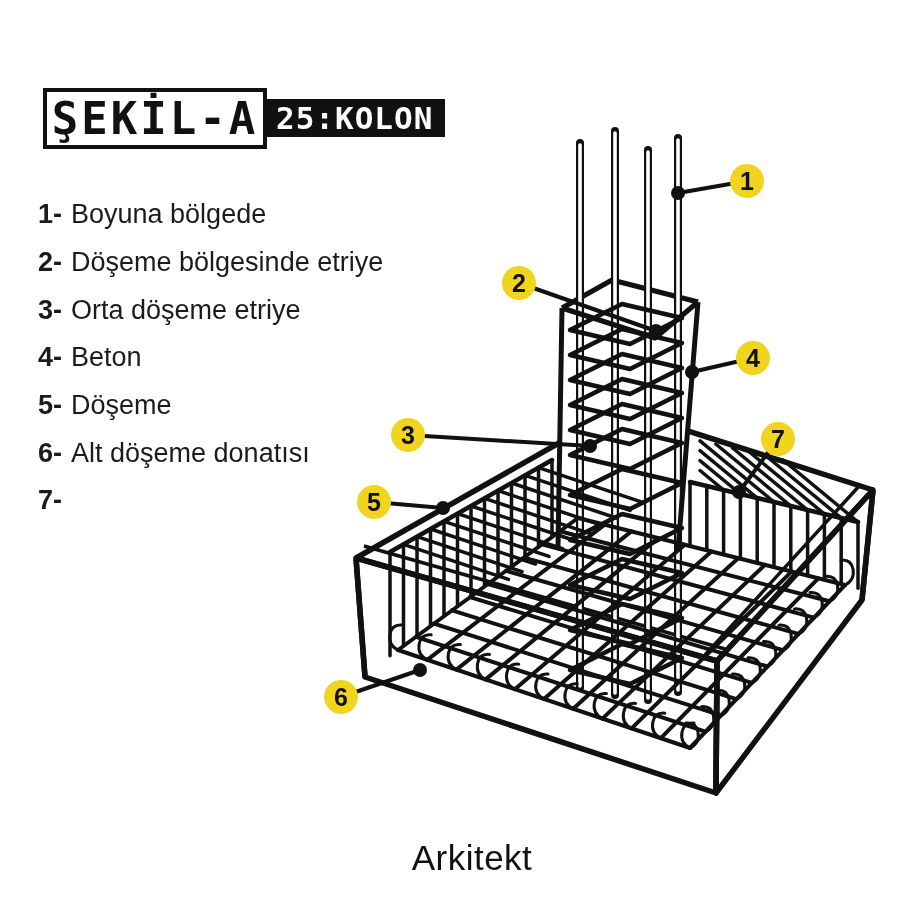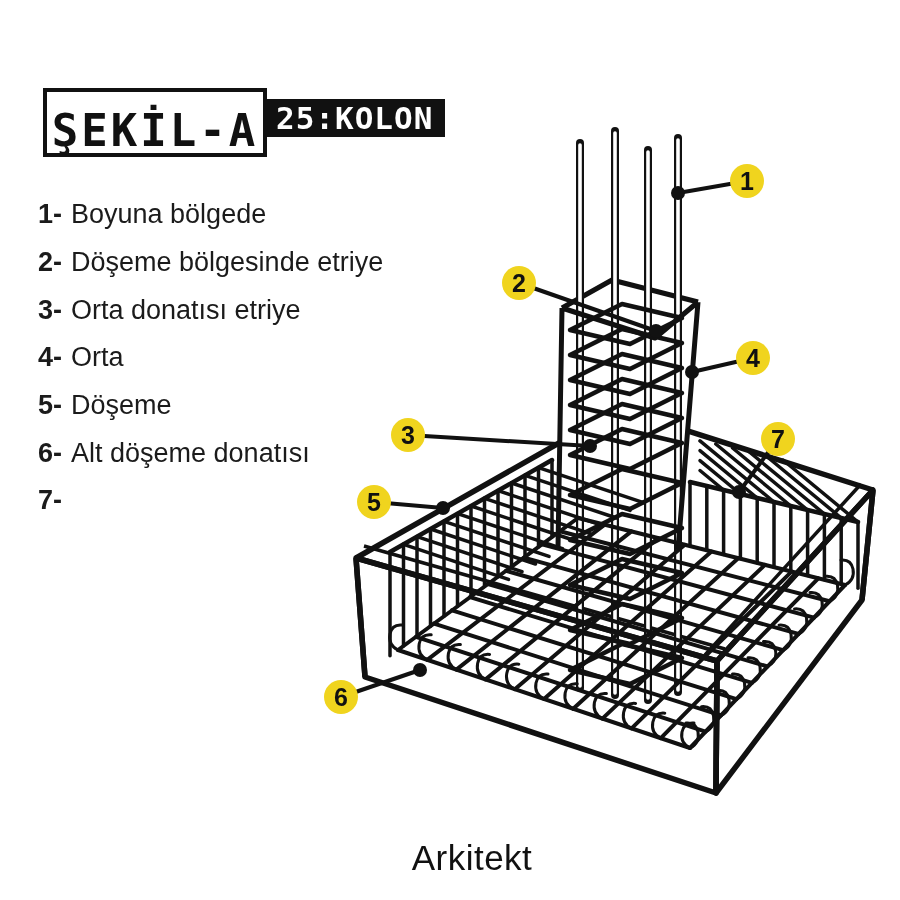--- a/index.html
+++ b/index.html
@@ -1,21 +1,21 @@
 <!DOCTYPE html>
 <html><head>
 <meta charset="utf-8">
 <style>
   html,body{margin:0;padding:0;}
   body{width:900px;height:900px;position:relative;background:#ffffff;overflow:hidden;
        font-family:"Liberation Sans", sans-serif;}
   
   .hdr{position:absolute;left:43px;top:88px;display:flex;align-items:flex-start;}
-  .hdr-box{box-sizing:border-box;width:224px;height:69px;background:#fff;border:4px solid #111;
-           display:flex;align-items:flex-end;justify-content:center;z-index:2;}
+  .hdr-box{box-sizing:border-box;width:224px;height:61px;background:#fff;border:4px solid #111;
+           display:flex;align-items:center;justify-content:center;z-index:2;}
   .hdr-box span{font-family:"DejaVu Sans Mono", monospace;font-weight:700;font-size:44px;
                 letter-spacing:3px;color:#111;line-height:1;}
   .hdr-tag{box-sizing:border-box;height:38px;margin-top:11px;margin-left:-3px;background:#111;
            display:flex;align-items:center;justify-content:center;padding:12px 12px;z-index:1;}
   .hdr-tag span{font-family:"DejaVu Sans Mono", monospace;font-weight:700;font-size:31px;
                 letter-spacing:1px;color:#fff;line-height:1;}
   
   .legend{position:absolute;left:38px;top:191px;}
   .legend-row{height:47.7px;display:flex;align-items:center;font-size:27px;color:#1b1b1b;}
   .legend-row .num{font-weight:700;margin-right:9px;}
@@ -46,25 +46,25 @@
   <div class="legend-row">
       <span class="num">1-</span>
       <span>Boyuna bölgede</span>
     </div>
   <div class="legend-row">
       <span class="num">2-</span>
       <span>Döşeme bölgesinde etriye</span>
     </div>
   <div class="legend-row">
       <span class="num">3-</span>
-      <span>Orta donatısı etriye</span>
+      <span>Orta döşeme etriye</span>
     </div>
   <div class="legend-row">
       <span class="num">4-</span>
-      <span>Orta</span>
+      <span>Beton</span>
     </div>
   <div class="legend-row">
       <span class="num">5-</span>
       <span>Döşeme</span>
     </div>
   <div class="legend-row">
       <span class="num">6-</span>
       <span>Alt döşeme donatısı</span>
     </div>
   <div class="legend-row">

